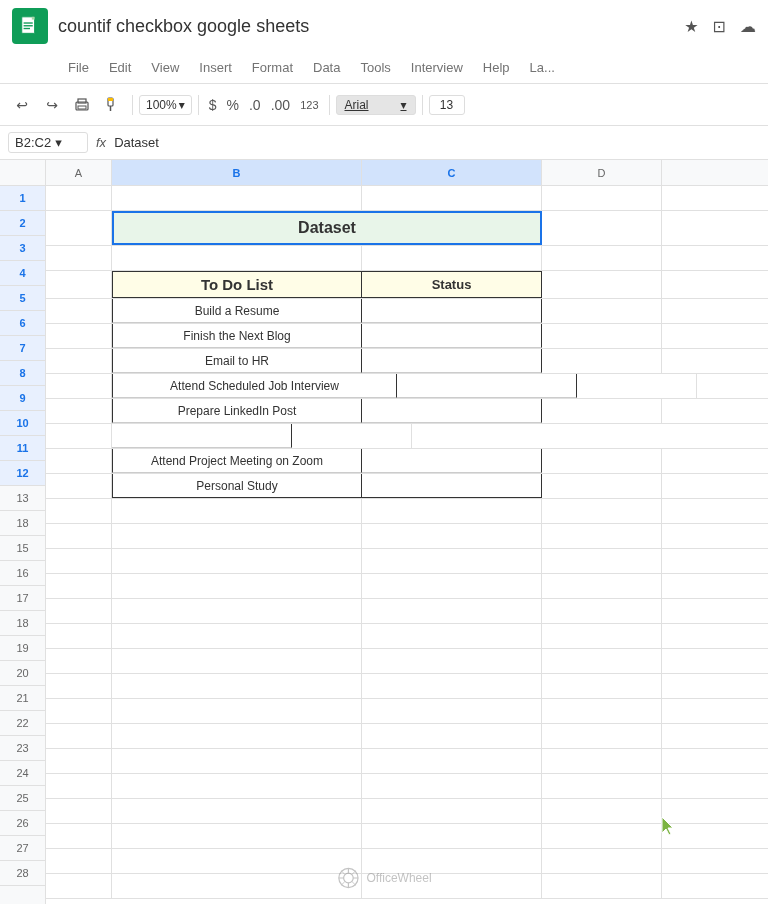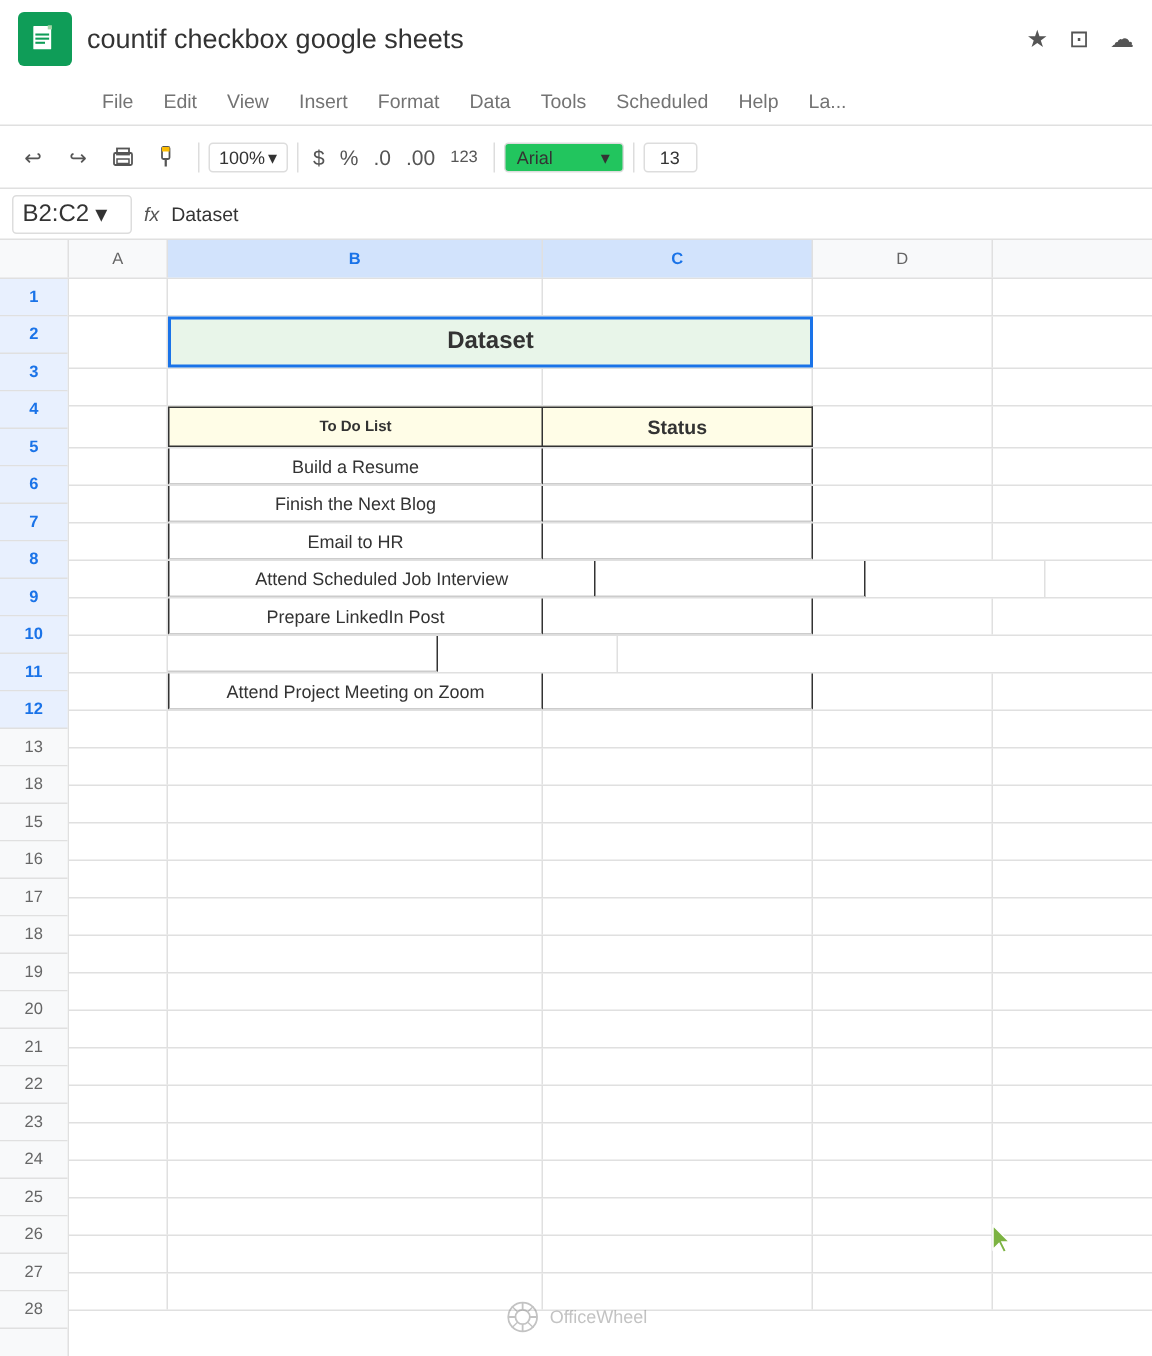--- a/index.html
+++ b/index.html
@@ -72,42 +72,42 @@
     .zoom-selector {
       display: flex; align-items: center; gap: 2px;
       border: 1px solid #ddd; border-radius: 3px;
       padding: 2px 6px; cursor: pointer; font-size: 12px;
       background: #fff;
     }
     .font-selector {
       display: flex; align-items: center; gap: 2px;
       border: 1px solid #ddd; border-radius: 3px;
       padding: 2px 8px; cursor: pointer; font-size: 12px;
-      min-width: 80px; background: #22c55e;
+      min-width: 80px; background: #e5e5e5; text-decoration: underline;
     }
     .font-size-box {
       border: 1px solid #ddd; border-radius: 3px;
       padding: 2px 6px; font-size: 12px;
       width: 36px; text-align: center; background: #fff;
     }
 
     
     .formula-bar {
       display: flex;
       align-items: center;
       padding: 0 8px;
       background: #fff;
       height: 34px;
       border-bottom: 1px solid #e0e0e0;
       gap: 8px;
     }
     .cell-ref {
       display: flex; align-items: center; gap: 4px;
       border: 1px solid #ddd; border-radius: 3px;
-      padding: 2px 6px; font-size: 16px; min-width: 80px;
+      padding: 2px 6px; font-size: 13px; min-width: 80px;
       background: #fff;
     }
     .fx-label { font-size: 13px; color: #555; font-style: italic; }
     .formula-input {
       flex: 1; font-size: 13px; color: #333;
       border: none; outline: none; background: transparent;
     }
 
     
     .spreadsheet-area {
@@ -217,21 +217,21 @@
 </div>
 
 <div class="menu-bar">
   <span class="menu-item">File</span>
   <span class="menu-item">Edit</span>
   <span class="menu-item">View</span>
   <span class="menu-item">Insert</span>
   <span class="menu-item">Format</span>
   <span class="menu-item">Data</span>
   <span class="menu-item">Tools</span>
-  <span class="menu-item">Scheduled</span>
+  <span class="menu-item">Interview</span>
   <span class="menu-item">Help</span>
   <span class="menu-item">La...</span>
 </div>
 
 <div class="toolbar">
   <button class="toolbar-btn" title="Undo">↩</button>
   <button class="toolbar-btn" title="Redo">↪</button>
   <button class="toolbar-btn" title="Print">
     <svg width="16" height="16" viewBox="0 0 16 16">
         <rect x="2" y="5" width="12" height="8" rx="1" fill="none" stroke="#555" stroke-width="1.2"></rect>
@@ -343,21 +343,21 @@
 
         <div class="grid-row">
           <div class="cell" style="width:66px;"></div>
           <div class="cell" style="width:250px;"></div>
           <div class="cell" style="width:180px;"></div>
           <div class="cell" style="width:120px;"></div>
         </div>
 
         <div class="grid-row" style="height:28px;">
           <div class="cell" style="width:66px;"></div>
-          <div class="cell" style="width:250px;background:#fffde7;font-weight:bold;font-size:10px;justify-content:center;border-top:1.5px solid #333;border-left:1.5px solid #333;border-bottom:1.5px solid #333;border-right:1.5px solid #333;">
+          <div class="cell" style="width:250px;background:#fffde7;font-weight:bold;font-size:15px;justify-content:center;border-top:1.5px solid #333;border-left:1.5px solid #333;border-bottom:1.5px solid #333;border-right:1.5px solid #333;">
             <span>To Do List</span>
           </div>
           <div class="cell" style="width:180px;background:#fffde7;font-weight:bold;font-size:13px;justify-content:center;border-top:1.5px solid #333;border-bottom:1.5px solid #333;border-right:1.5px solid #333;">
             <span>Status</span>
           </div>
           <div class="cell" style="width:120px;"></div>
         </div>
 
         <div class="grid-row">
           <div class="cell" style="width:66px;"></div>
@@ -400,20 +400,26 @@
           <div class="cell" style="width:120px;"></div>
         </div>
 
         <div class="grid-row">
           <div class="cell" style="width:66px;"></div>
           <div class="cell" style="width:250px;justify-content:center;border-left:1.5px solid #333;border-right:1.5px solid #333;border-bottom:1px solid #ccc;">Attend Project Meeting on Zoom</div>
           <div class="cell" style="width:180px;border-right:1.5px solid #333;border-bottom:1px solid #ccc;"></div>
           <div class="cell" style="width:120px;"></div>
         </div>
 
+        <div class="grid-row">
+          <div class="cell" style="width:66px;"></div>
+          <div class="cell" style="width:250px;justify-content:center;border-left:1.5px solid #333;border-right:1.5px solid #333;border-bottom:1.5px solid #333;">Personal Study</div>
+          <div class="cell" style="width:180px;border-right:1.5px solid #333;border-bottom:1.5px solid #333;"></div>
+          <div class="cell" style="width:120px;"></div>
+        </div>
 
         <div class="grid-row">
             <div class="cell" style="width:66px;"></div>
             <div class="cell" style="width:250px;"></div>
             <div class="cell" style="width:180px;"></div>
             <div class="cell" style="width:120px;"></div>
           </div>
         <div class="grid-row">
             <div class="cell" style="width:66px;"></div>
             <div class="cell" style="width:250px;"></div>

